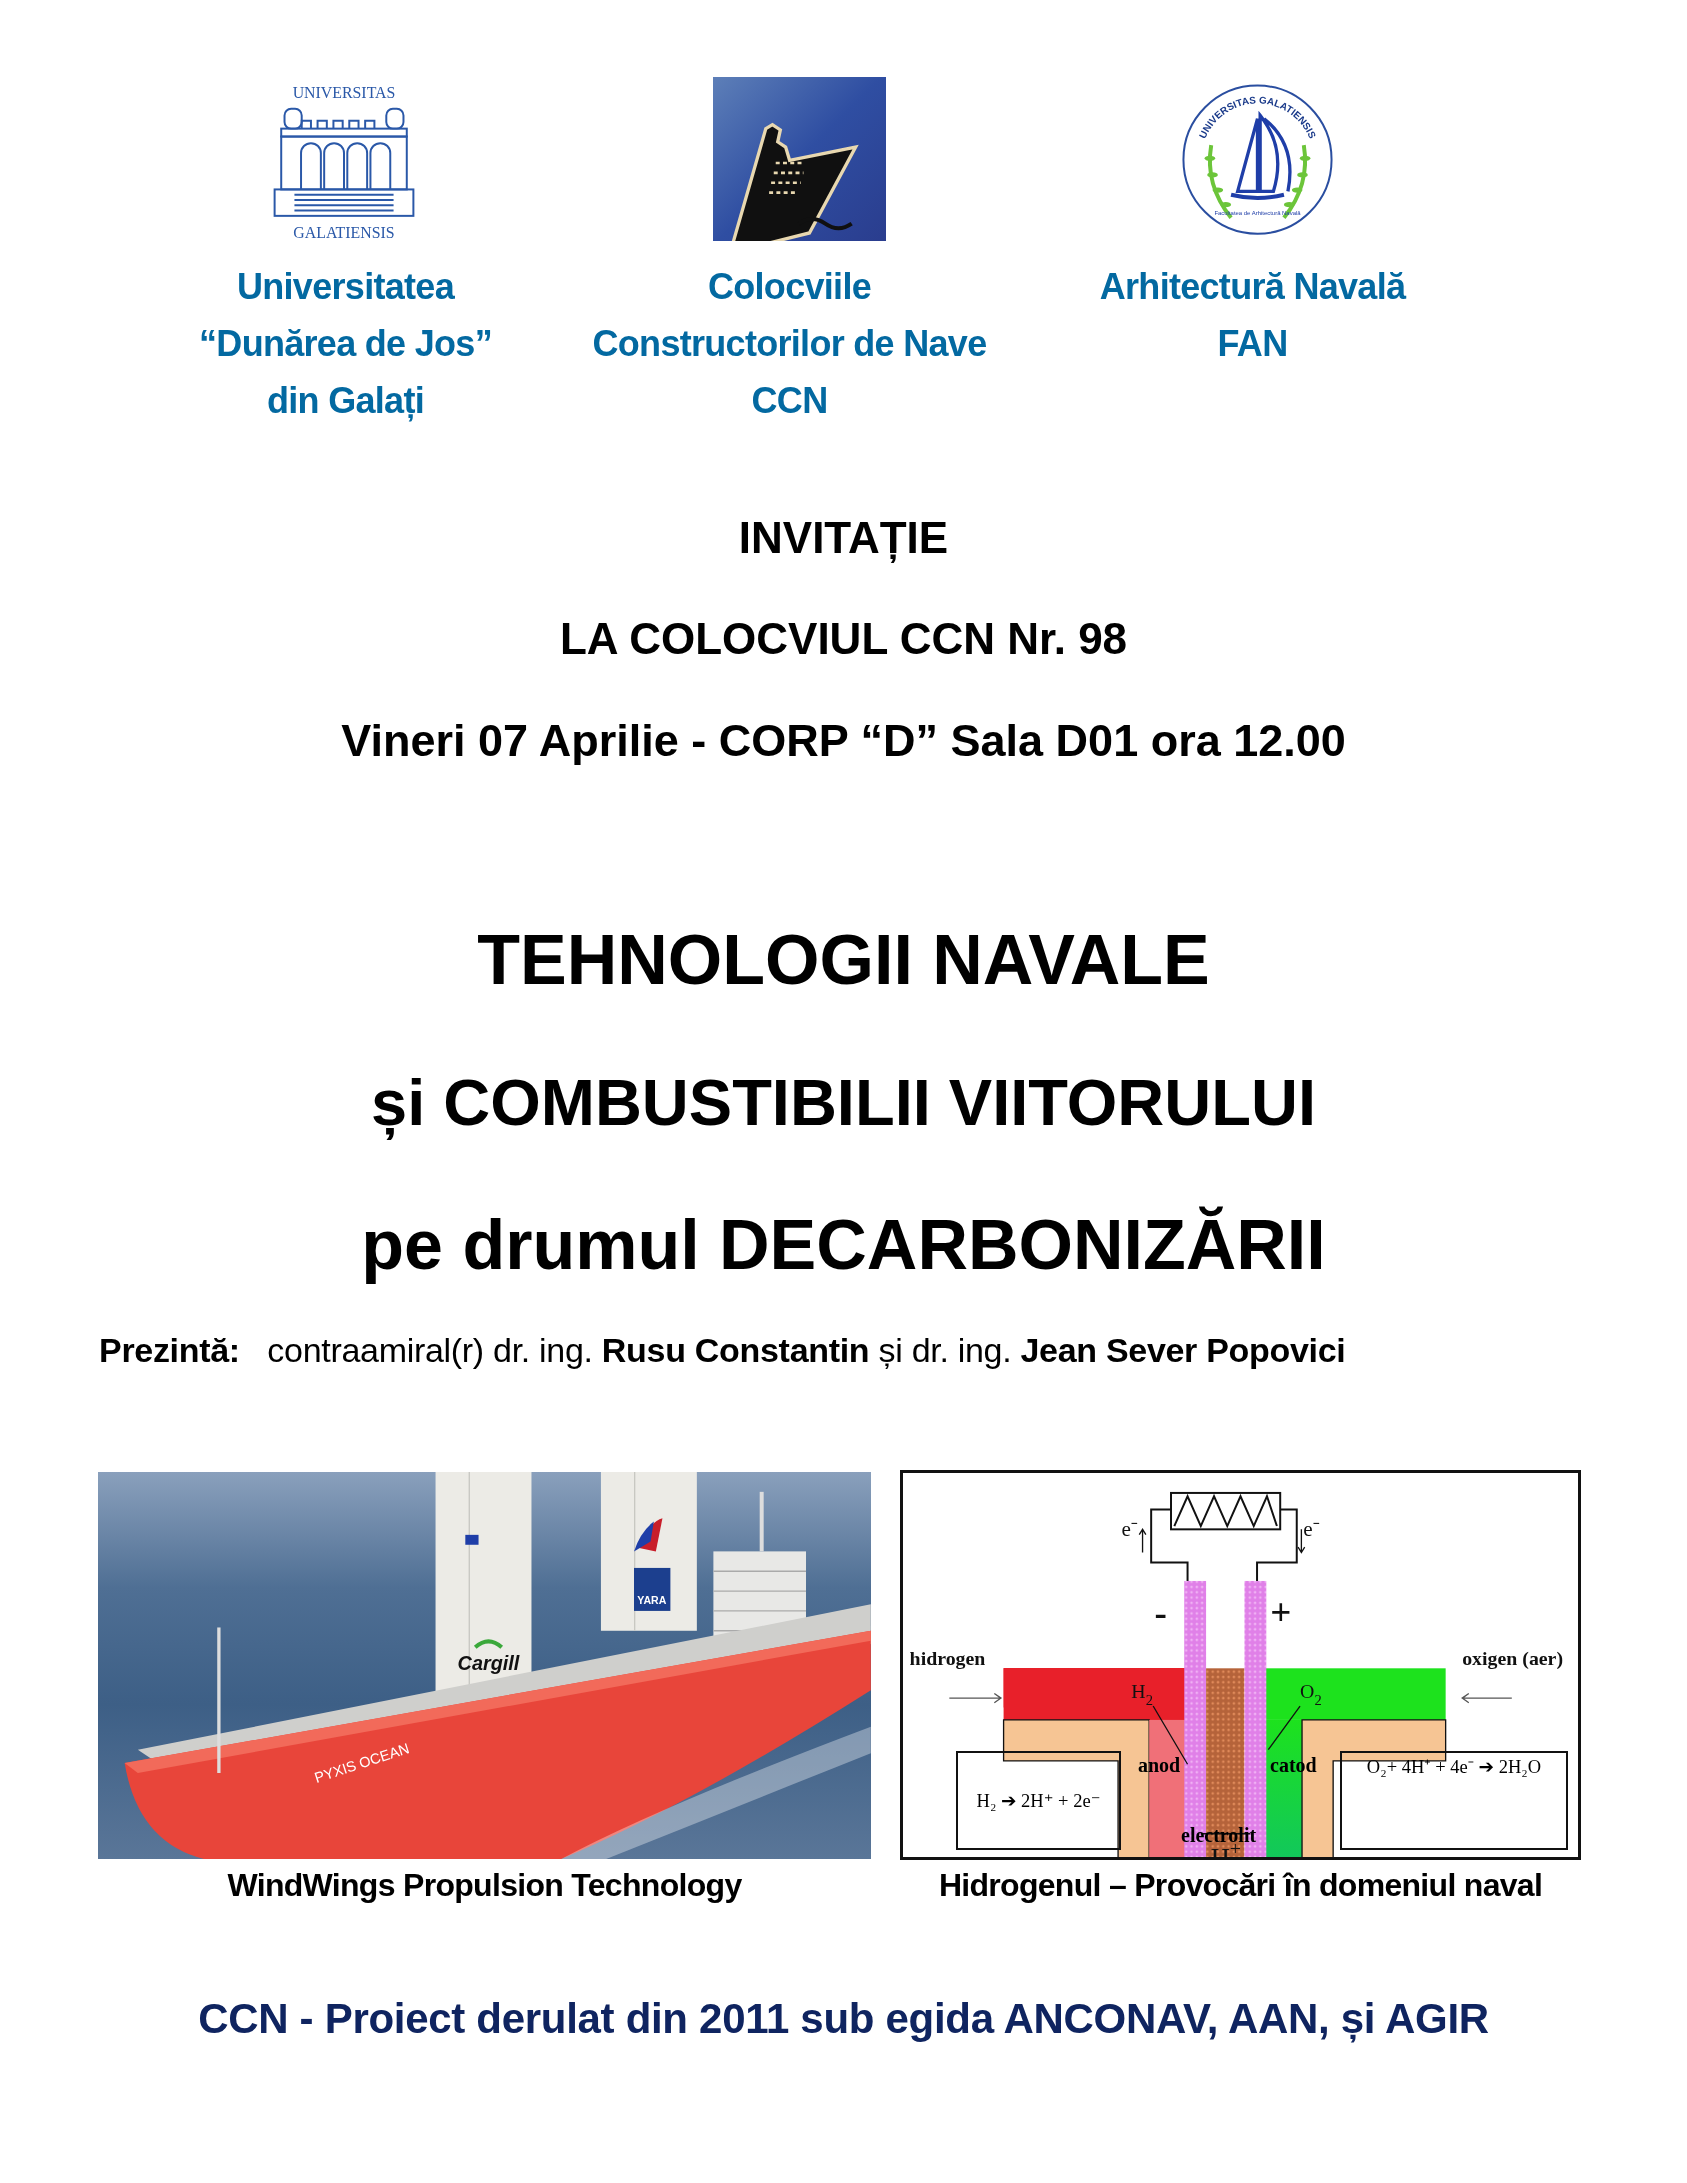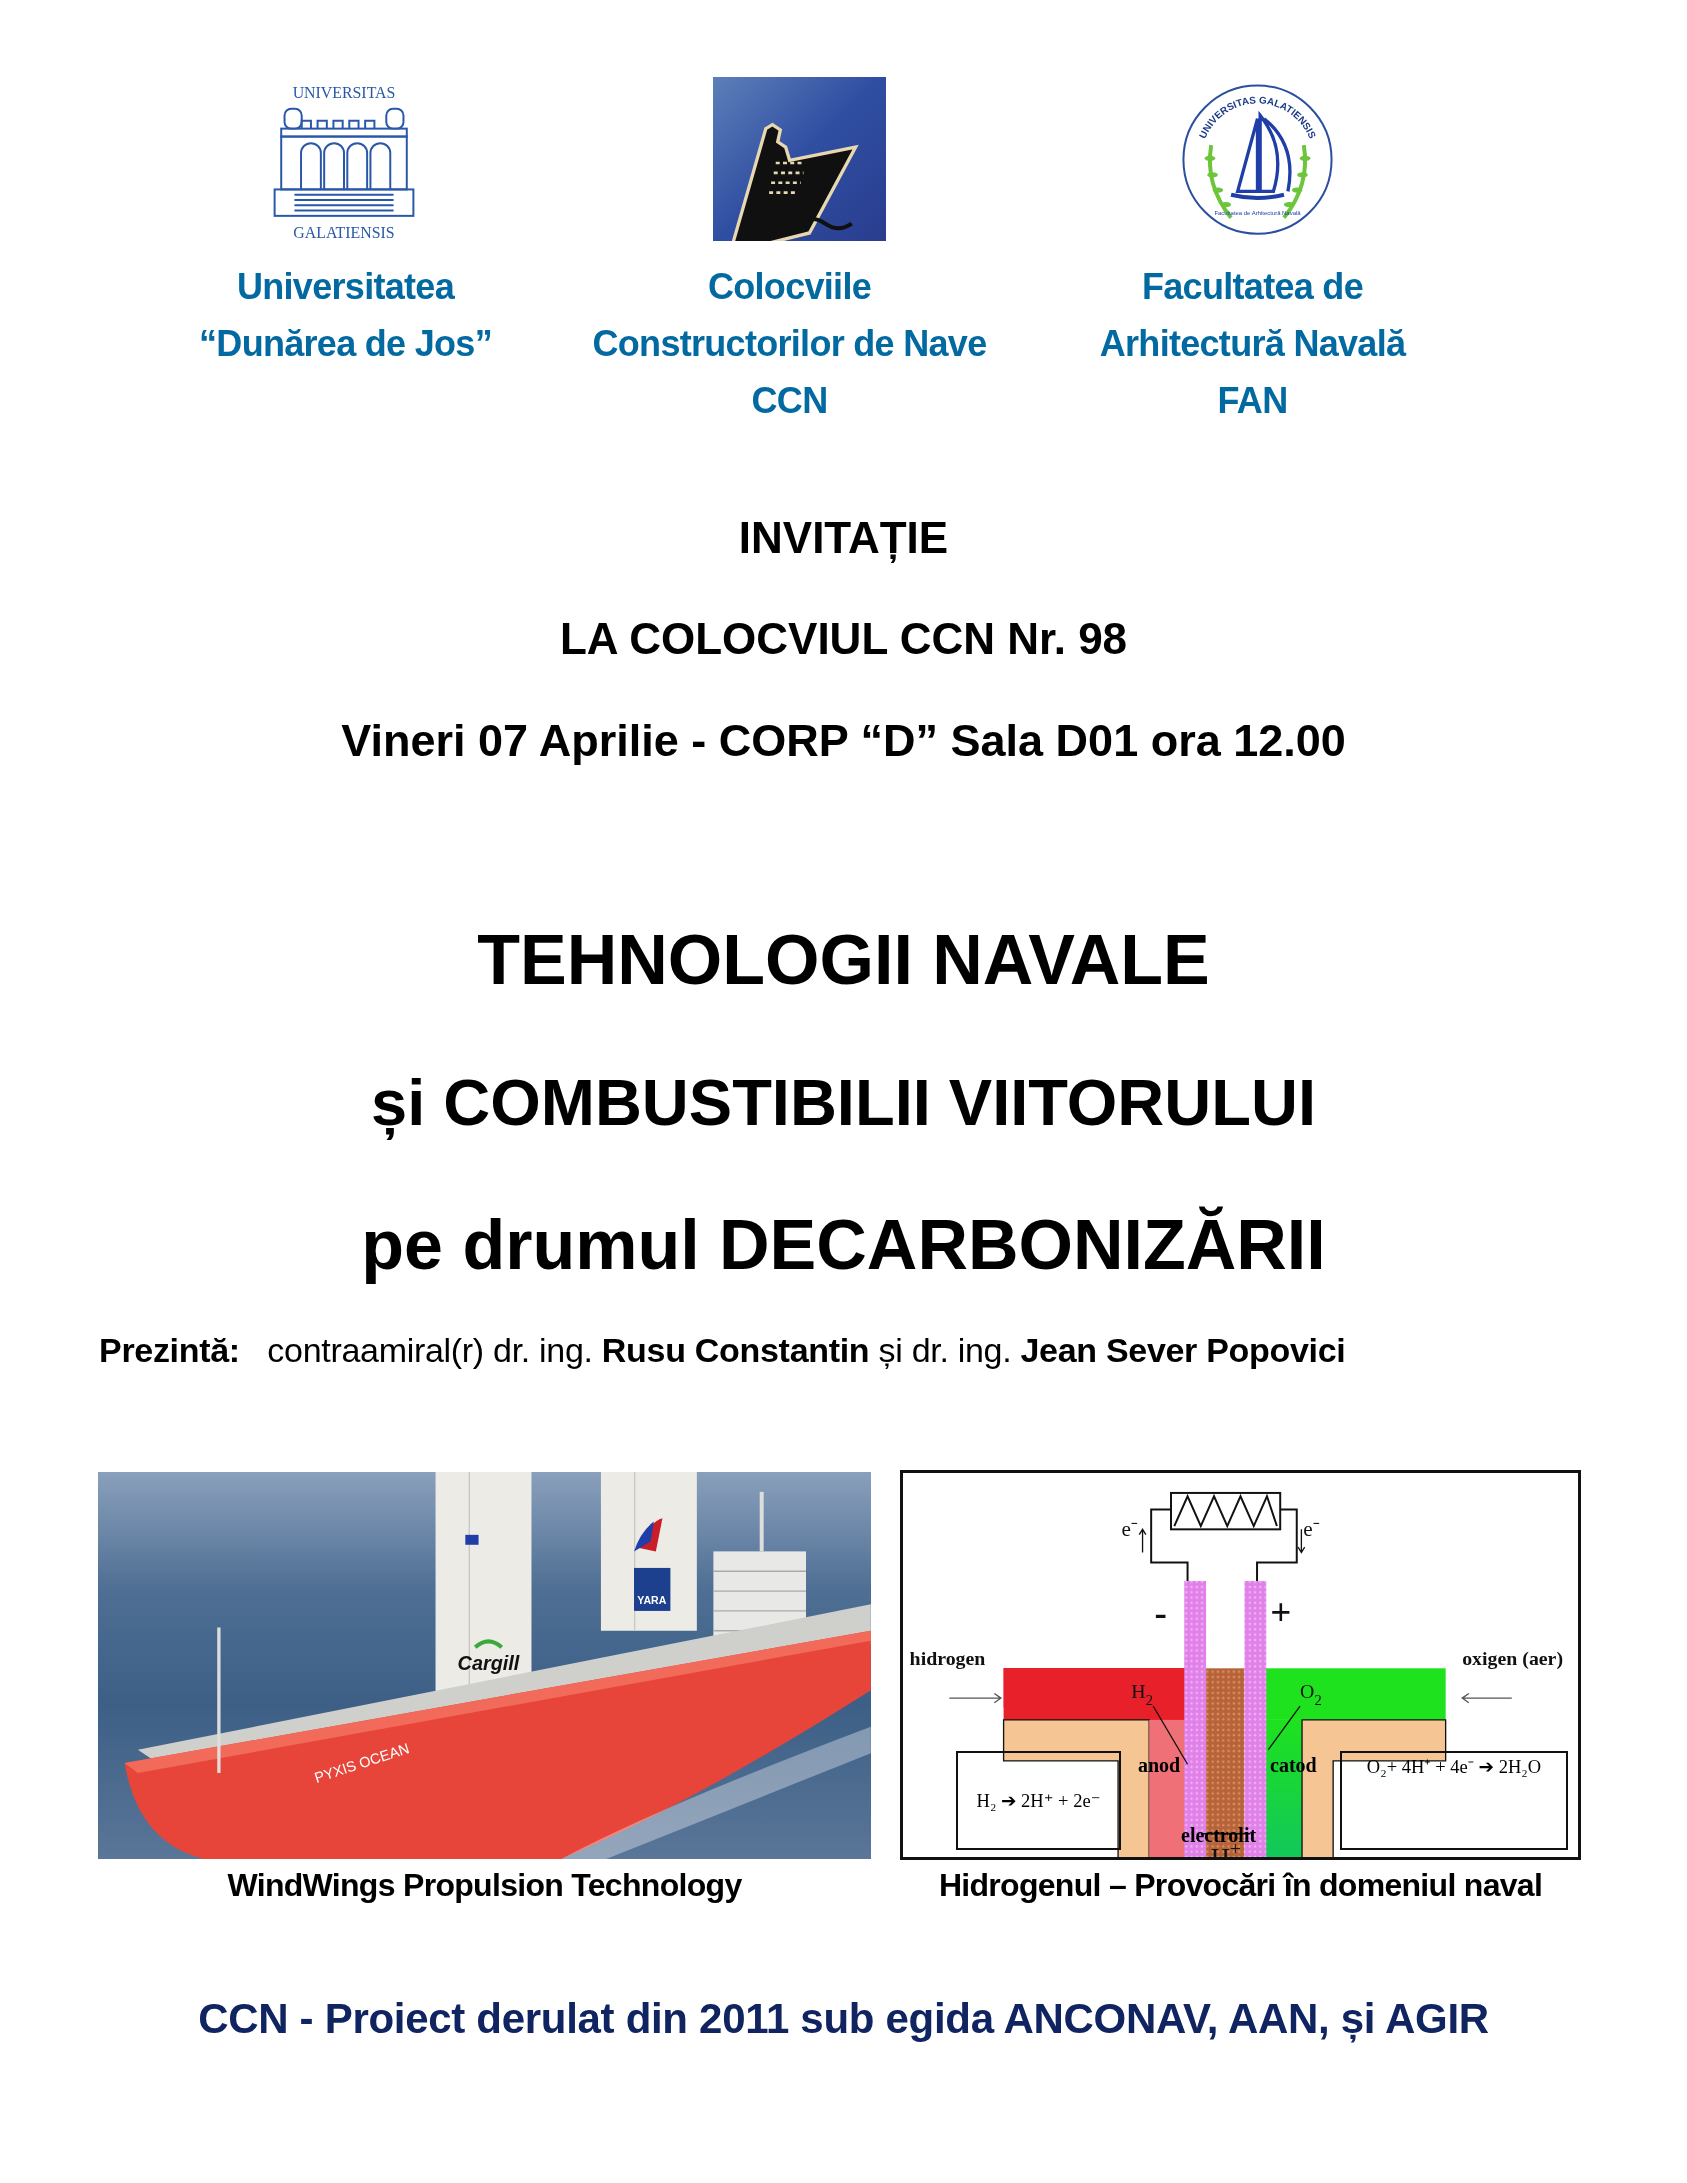--- a/index.html
+++ b/index.html
@@ -60,28 +60,28 @@
     </g>
     <path d="M120 60 l-30 110 h30 z M124 55 q40 50 20 115 h-20 z M130 60 q50 40 36 110" fill="none" stroke="#1f3ea8" stroke-width="5"></path>
     <path d="M80 175 q40 10 80 0" fill="none" stroke="#1f3ea8" stroke-width="6"></path>
     <text x="120" y="205" text-anchor="middle" font-size="9" fill="#1f3ea8" font-family="Liberation Sans, sans-serif">Facultatea de Arhitectură Navală</text>
   </svg>
 </div>
 
 <div class="inst" style="left:147px;">
   <div>Universitatea</div>
   <div>“Dunărea de Jos”</div>
+  <div>din Galați</div>
 </div>
 <div class="inst" style="left:591px;">
   <div>Colocviile</div>
   <div>Constructorilor de Nave</div>
   <div>CCN</div>
 </div>
 <div class="inst" style="left:1054px;">
-  <div>Facultatea de</div>
   <div>Arhitectură Navală</div>
   <div>FAN</div>
 </div>
 
 <div class="center-line" style="top:513px;font-size:44px;">INVITAȚIE</div>
 <div class="center-line" style="top:614px;font-size:44px;">LA COLOCVIUL CCN Nr. 98</div>
 <div class="center-line" style="top:715px;font-size:45px;">Vineri 07 Aprilie - CORP “D” Sala D01 ora 12.00</div>
 
 <div class="center-line" style="top:920px;font-size:70px;">TEHNOLOGII NAVALE</div>
 <div class="center-line" style="top:1065px;font-size:65px;">și COMBUSTIBILII VIITORULUI</div>

